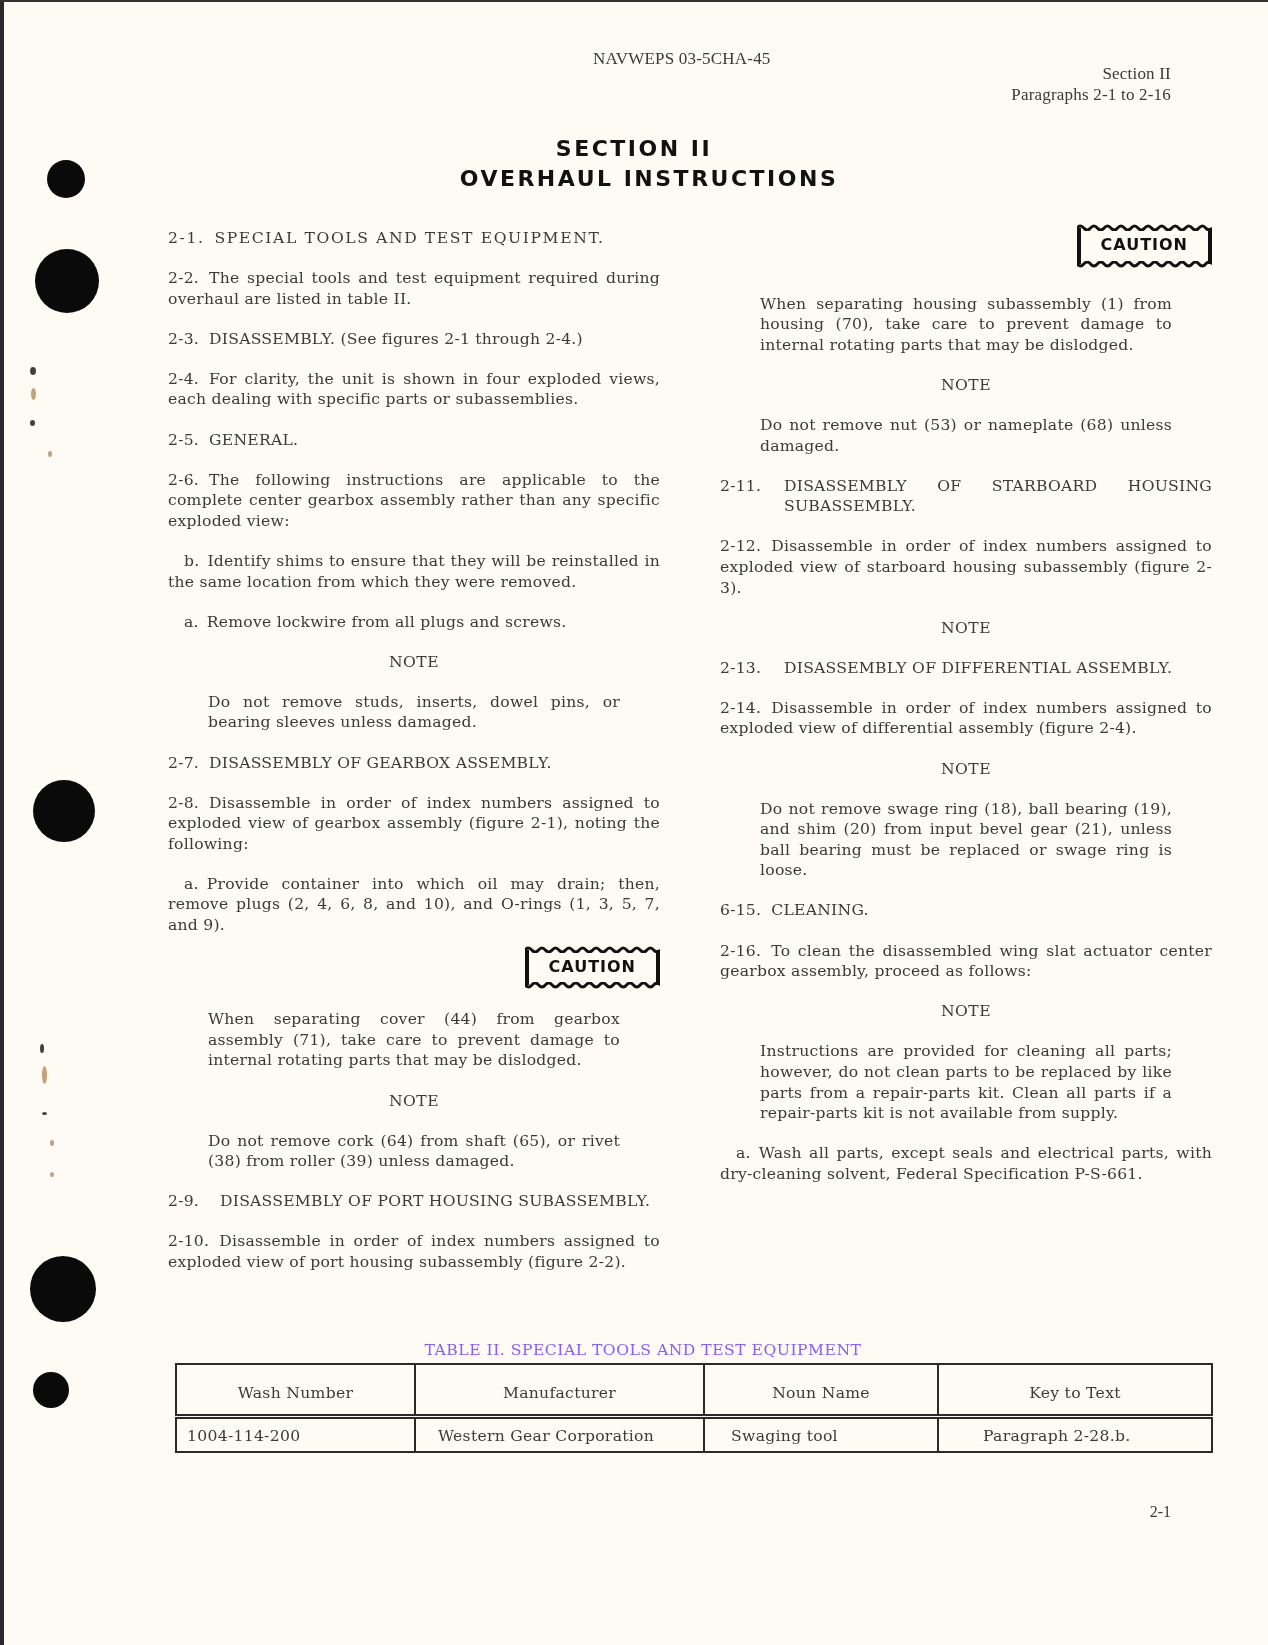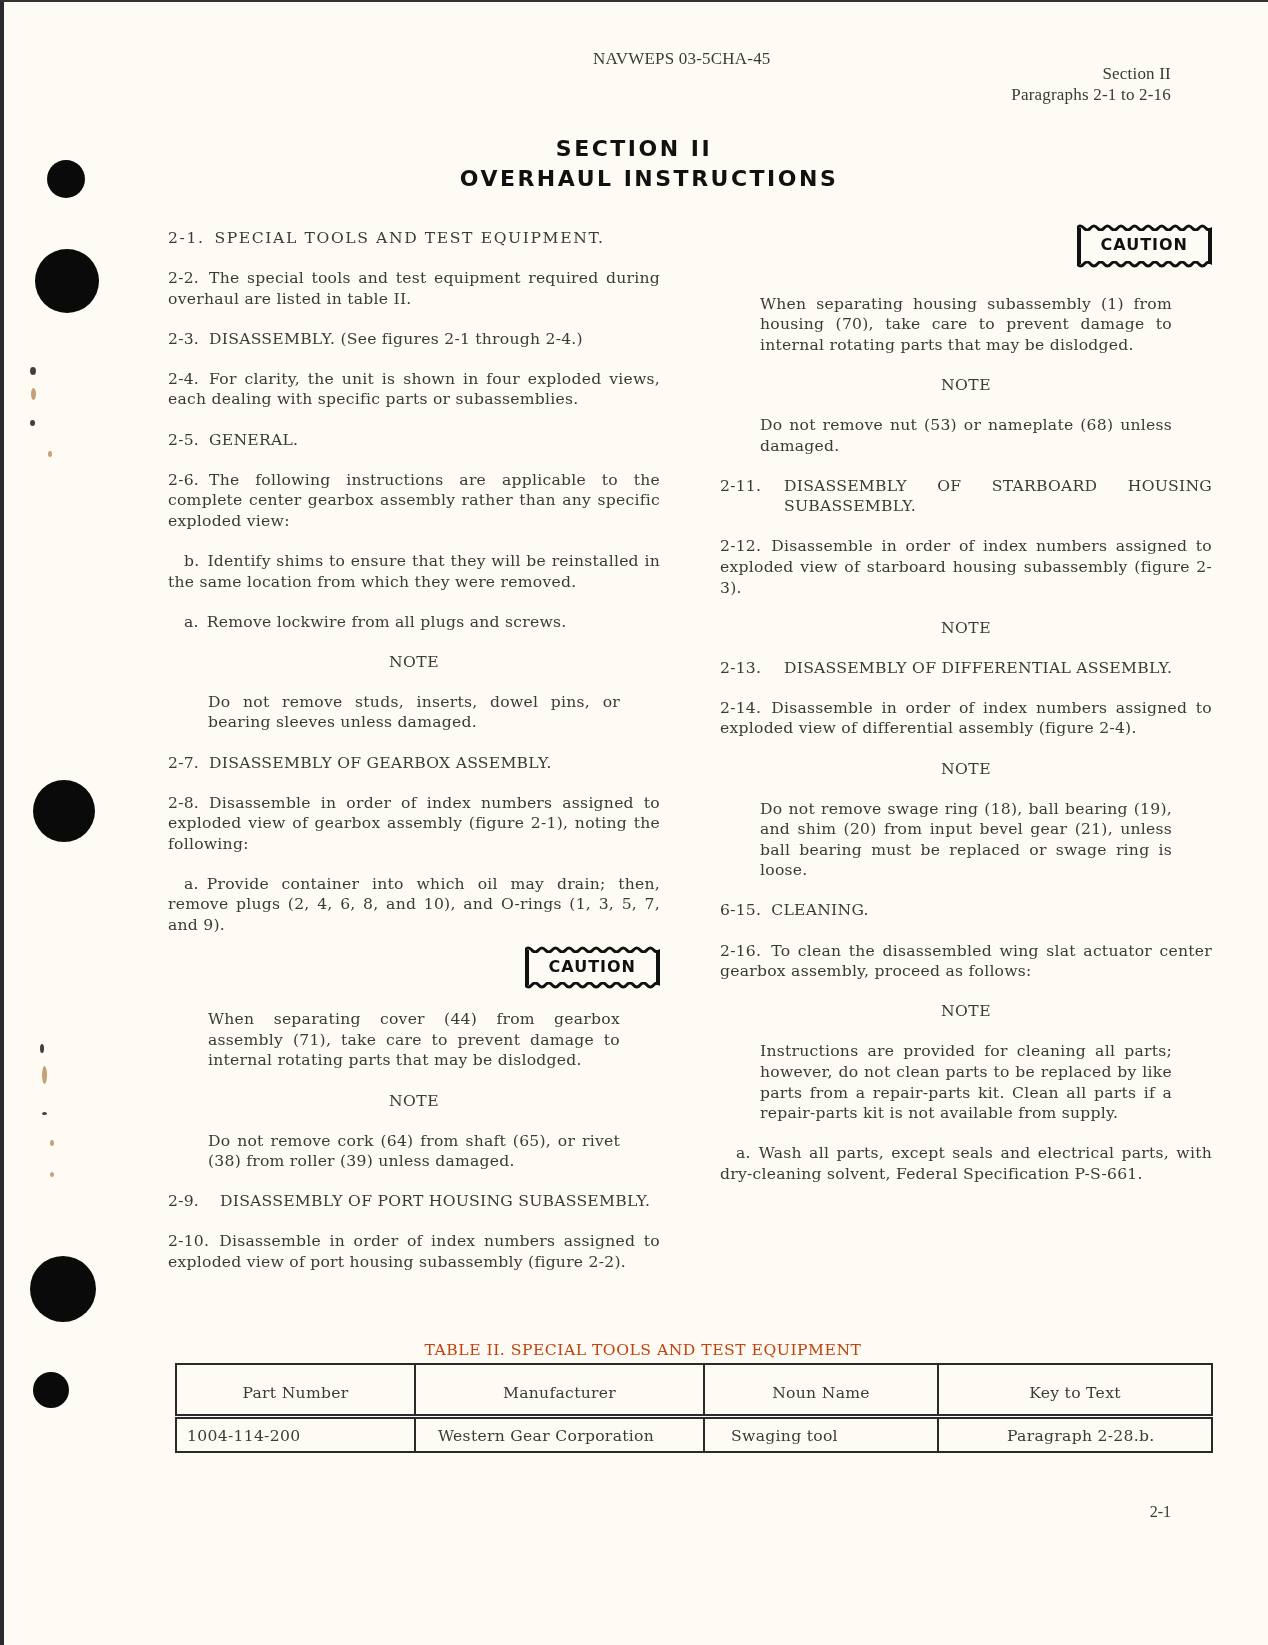--- a/index.html
+++ b/index.html
@@ -41,32 +41,32 @@
   .caution {
     display: inline-block; position: relative; padding: 7px 20px 8px 20px;
     font-family: "DejaVu Sans", sans-serif; font-weight: bold; font-size: 16px; letter-spacing: 1px; color: #111;
     border-left: 4px solid #111; border-right: 4px solid #111;
   }
   .caution svg { position: absolute; left: -4px; width: calc(100% + 8px); height: 7px; }
   .caution svg.top { top: -4px; }
   .caution svg.bot { bottom: -4px; }
 
   .table-title { position: absolute; left: 0; width: 1268px; top: 1341px; text-align: center;
-    font-size: 15.6px; letter-spacing: .5px; font-family: "DejaVu Serif", serif; color: #c2410c; padding-left: 18px; box-sizing: border-box; }
+    font-size: 15.6px; letter-spacing: .5px; font-family: "DejaVu Serif", serif; color: #8b5cf6; padding-left: 18px; box-sizing: border-box; }
   table.tools {
     position: absolute; left: 175px; top: 1363px; width: 1038px; border-collapse: collapse;
     font-size: 15.6px; letter-spacing: .3px; border: 2.5px solid #2a2a2a;
   }
   table.tools th, table.tools td { border-left: 2px solid #2a2a2a; border-right: 2px solid #2a2a2a; font-weight: normal; }
   table.tools th { height: 40px; text-align: center; padding-top: 8px; vertical-align: middle; border-bottom: 5px double #2a2a2a; }
   table.tools td { height: 30px; vertical-align: middle; padding: 2px 10px 0 10px; }
   table.tools td.c0 { text-align: left; }
   table.tools td.c1 { text-align: left; padding-left: 22px; }
   table.tools td.c2 { text-align: left; padding-left: 26px; }
-  table.tools td.c3 { text-align: left; padding-left: 68px; }
+  table.tools td.c3 { text-align: left; padding-left: 44px; }
 
   .page-num { position: absolute; right: 97px; top: 1503px; font-size: 16px; color: #3a3a36; font-family: "Liberation Serif", serif; }
 </style>
 </head>
 <body>
 
 <div class="page-edge"></div>
 <div class="top-edge"></div>
 
 <div class="hole" style="left:47px;top:160px;width:38px;height:38px;"></div>
@@ -193,21 +193,21 @@
   <p class="note-body">Instructions are provided for cleaning all parts; however, do not clean parts to be replaced by like parts from a repair-parts kit. Clean all parts if a repair-parts kit is not available from supply.</p>
   <p class="para sub">
     <span class="num">a.</span><span>Wash all parts, except seals and electrical parts, with dry-cleaning solvent, Federal Specification P-S-661.</span>
   </p>
 </div>
 
 <div class="table-title">TABLE II.  SPECIAL TOOLS AND TEST EQUIPMENT</div>
 <table class="tools">
   <thead>
     <tr>
-      <th style="width:235px;">Part Number</th>
+      <th style="width:235px;">Wash Number</th>
       <th style="width:285px;">Manufacturer</th>
       <th style="width:230px;">Noun Name</th>
       <th>Key to Text</th>
     </tr>
   </thead>
   <tbody>
     <tr>
       <td class="c0">1004-114-200</td>
       <td class="c1">Western Gear Corporation</td>
       <td class="c2">Swaging tool</td>

